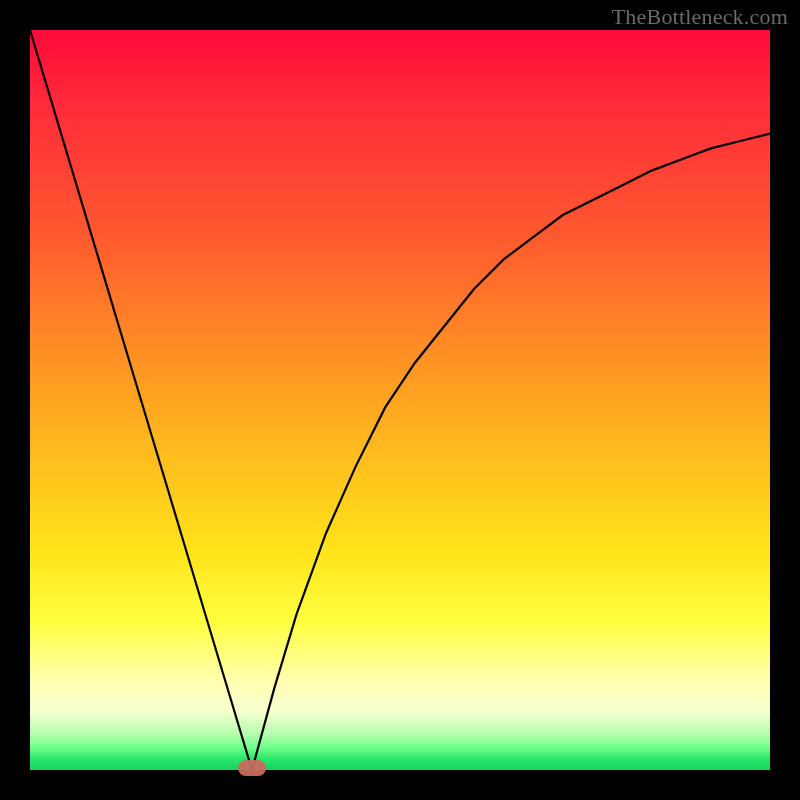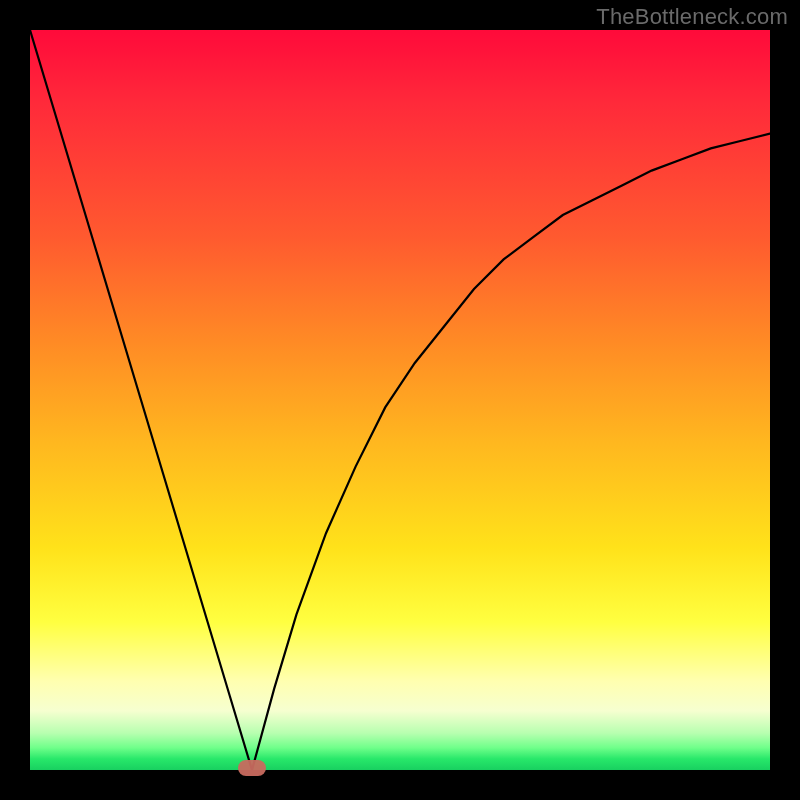--- a/index.html
+++ b/index.html
@@ -9,20 +9,21 @@
     height: 800px;
     overflow: hidden;
     font-family: Arial, Helvetica, sans-serif;
     background: #000;
   }
   .frame {
     position: relative;
     width: 800px;
     height: 708px;
     background: #000;
+    font-family: Liberation Serif, serif;
   }
   .plot {
     position: absolute;
     left: 30px;
     top: 30px;
     width: 740px;
     height: 740px;
     
     background: linear-gradient(
       to bottom,

